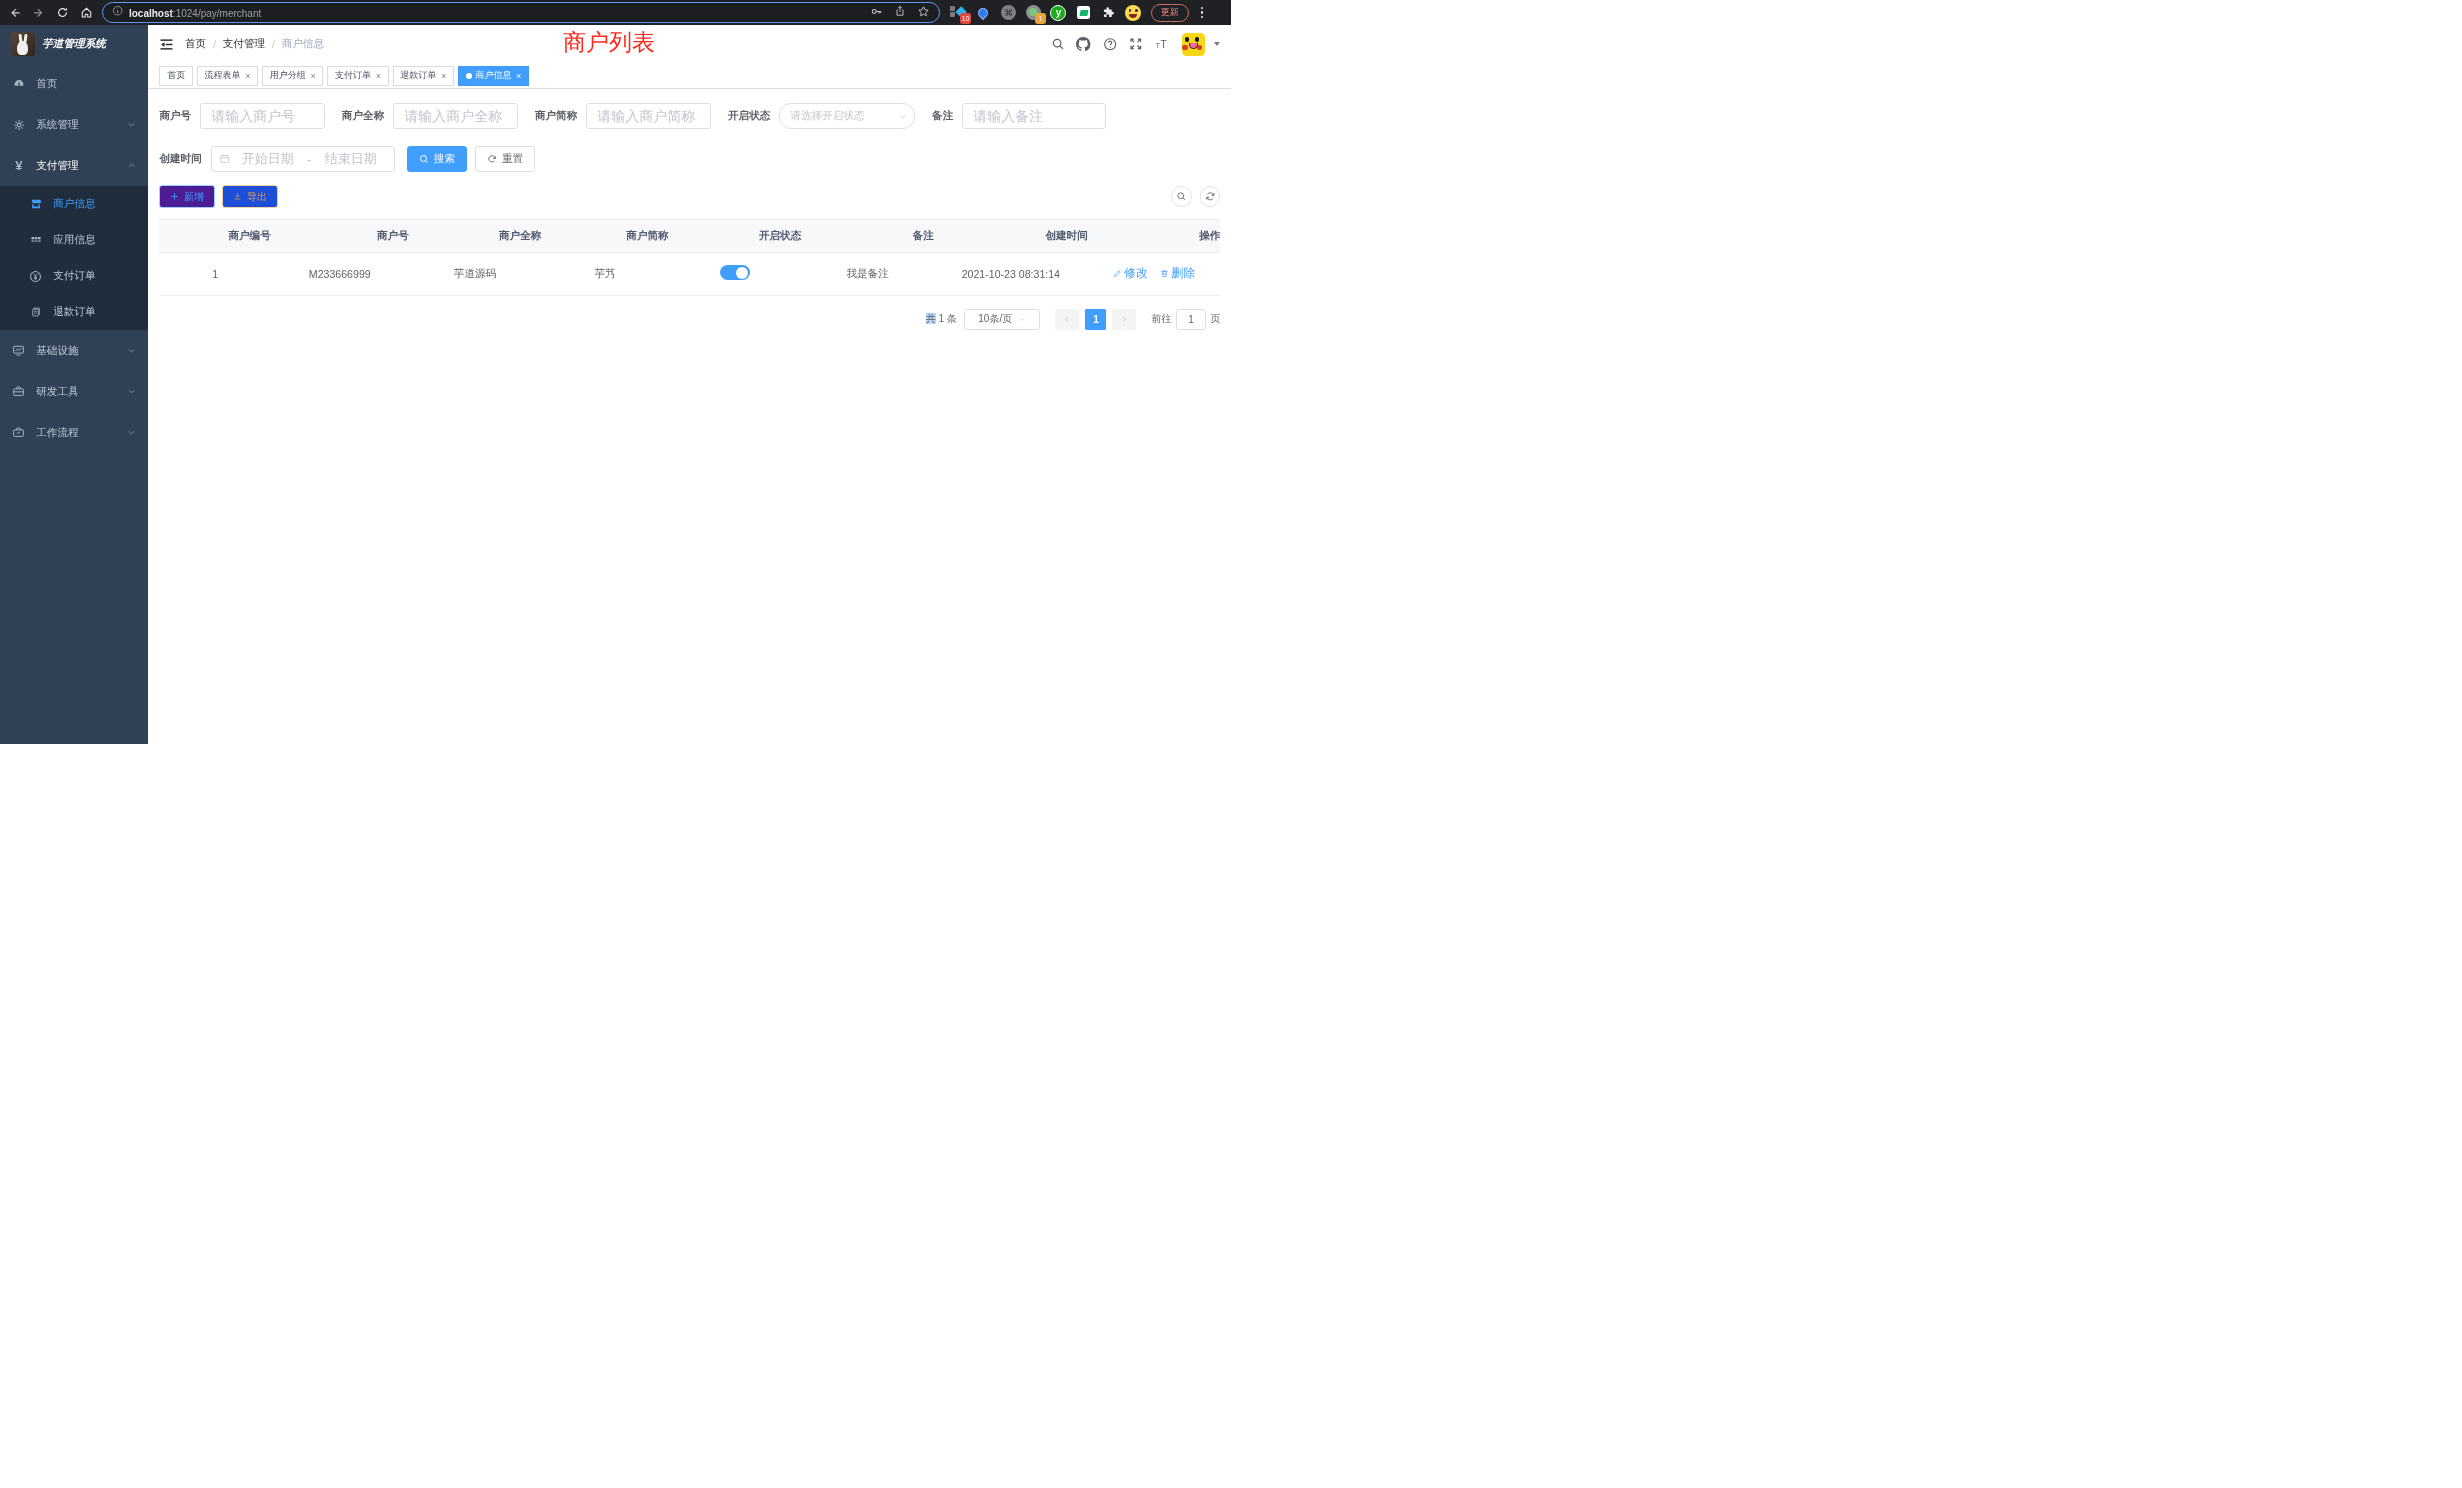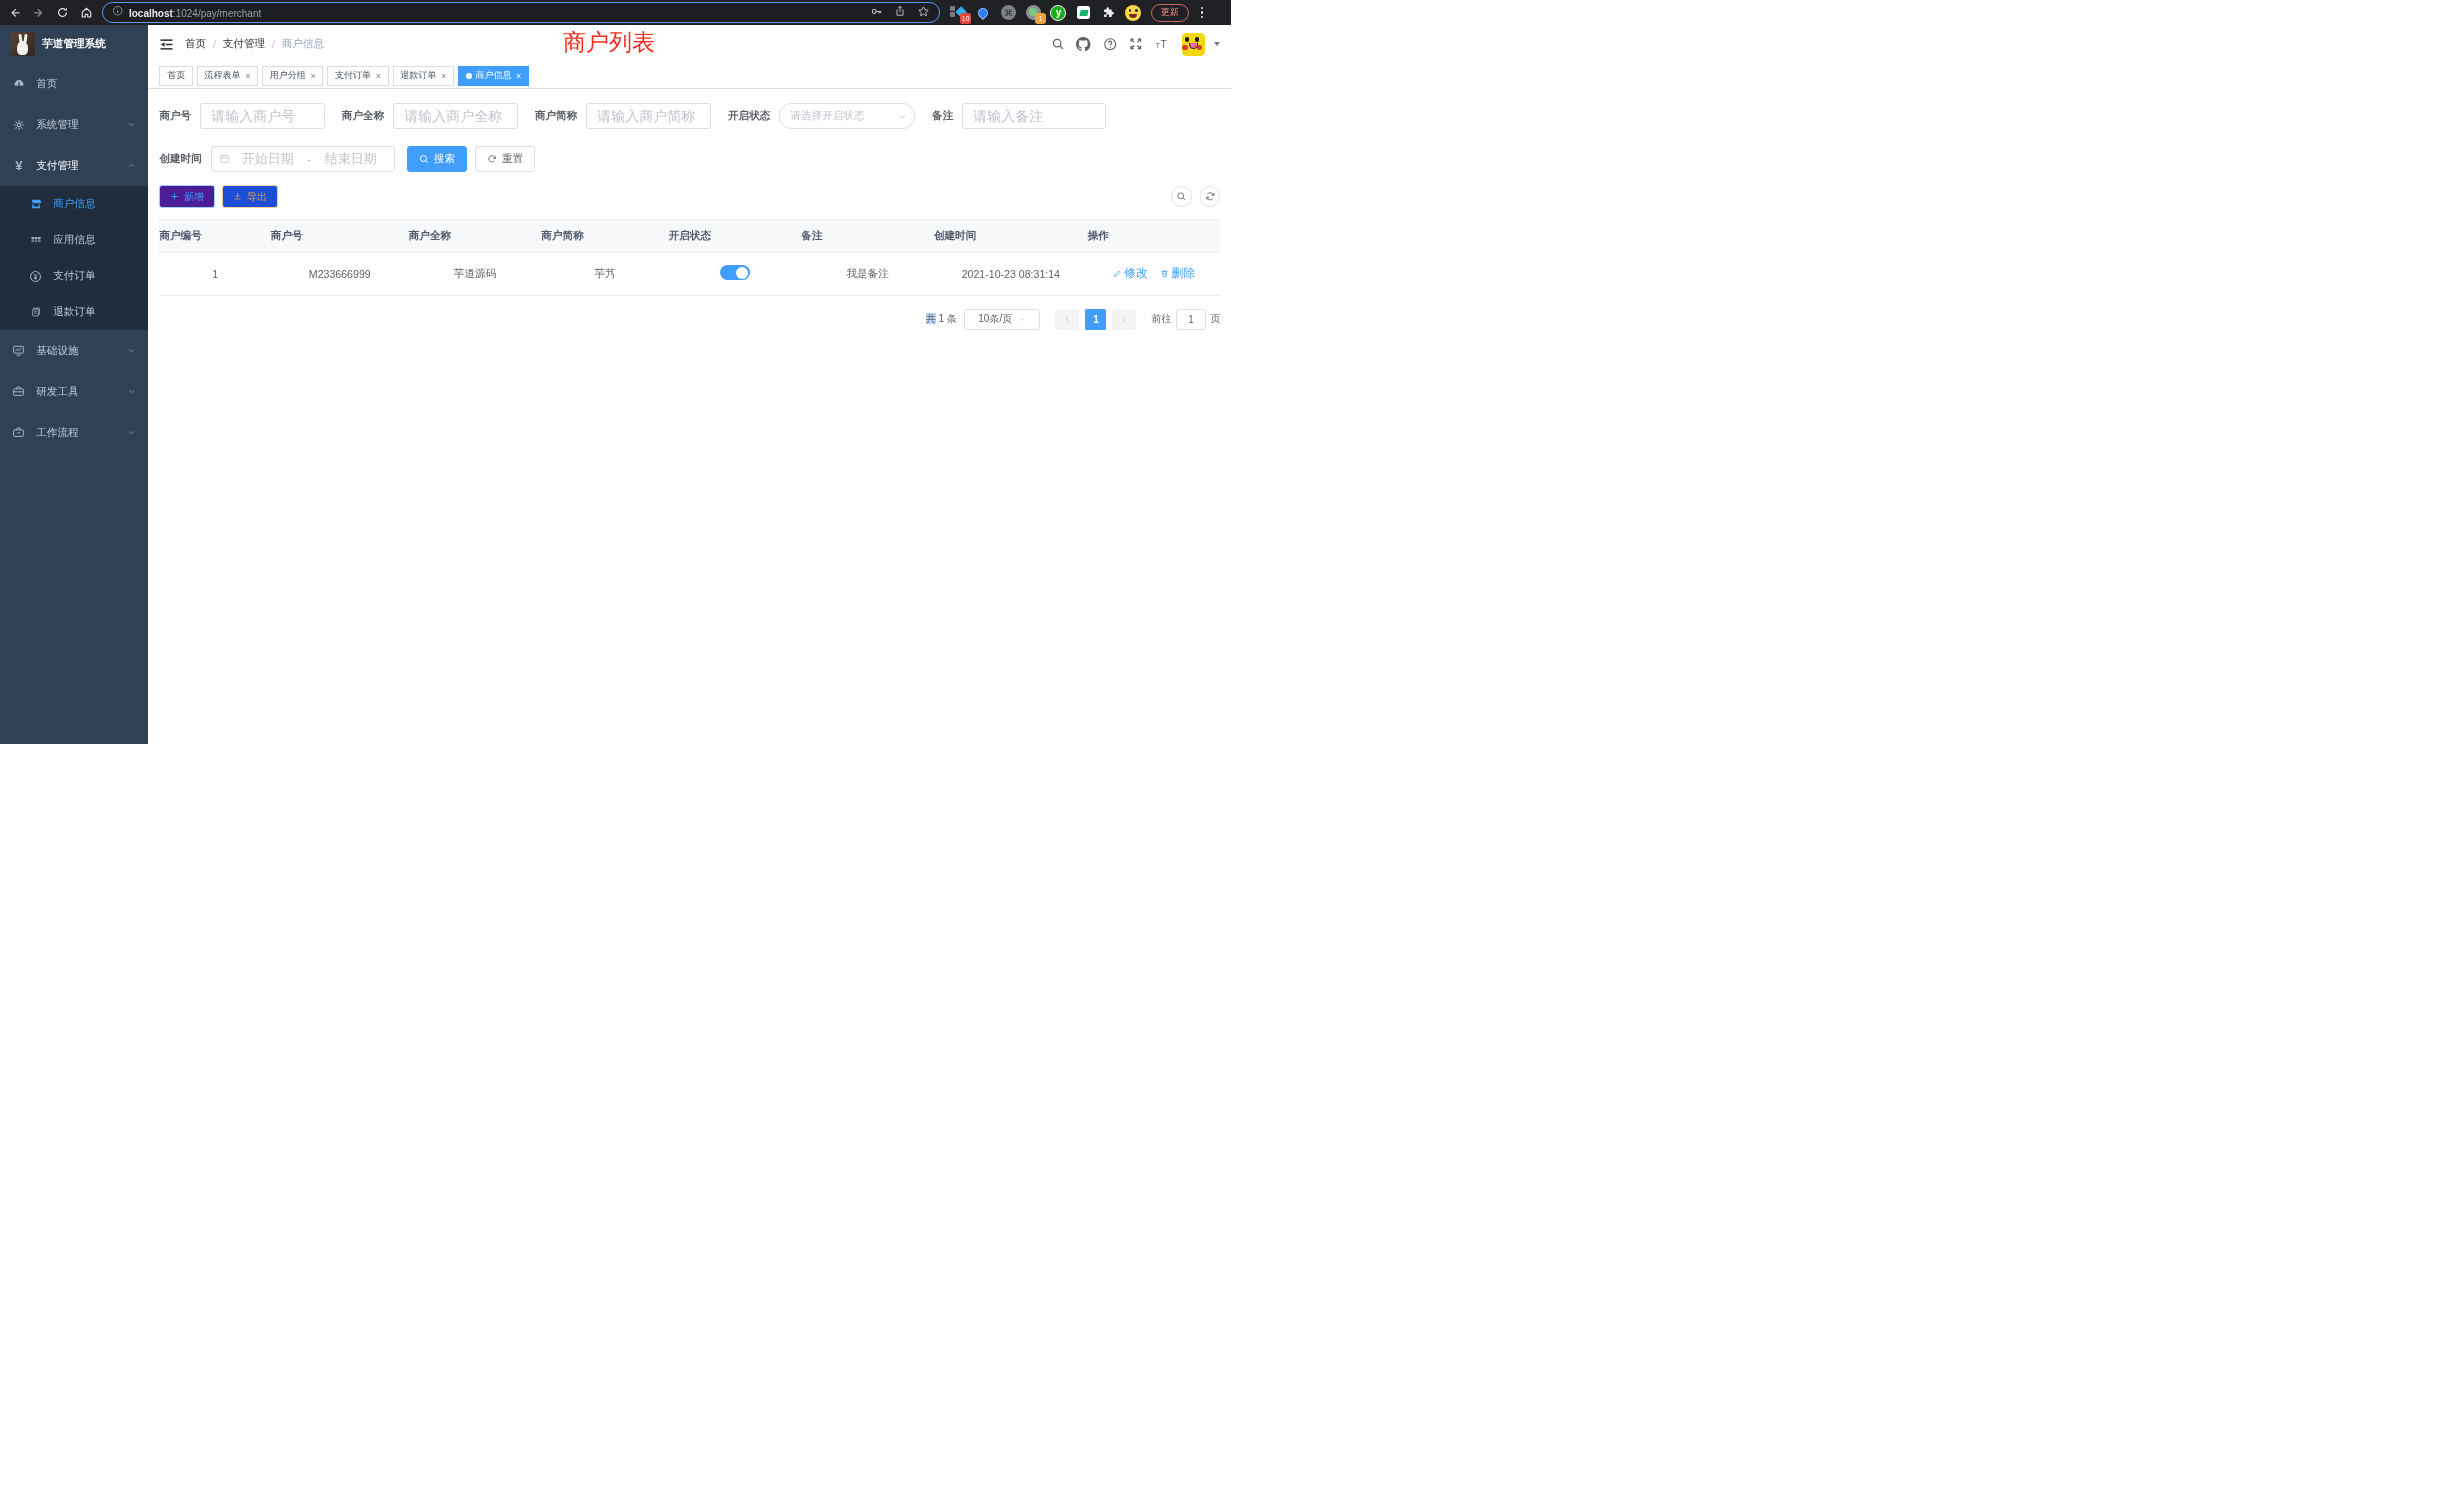--- a/index.html
+++ b/index.html
@@ -40,21 +40,21 @@
   .update-btn { margin-left:9px; height:18px; padding:0 9px; border:0.8px solid #ca6a62; border-radius:10px;
                 color:#f08b80; font-size:9px; display:flex; align-items:center; }
   .menu-dots { display:flex; flex-direction:column; gap:1.9px; margin-left:9px; padding:3px; }
   .menu-dots i { width:2.3px; height:2.3px; border-radius:50%; background:#e8eaed; }
 
   
   .app { display:flex; height:719px; }
 
   
   .sidebar { width:148px; background:#304156; flex-shrink:0; color:#bfcbd9; font-size:10.6px; }
-  .logo-row { height:38px; display:flex; align-items:center; padding-left:10.6px; gap:7.6px; }
+  .logo-row { height:38px; display:flex; align-items:center; padding-left:10.6px; gap:7.6px;font-style:italic; }
   .logo-img { width:24px; height:24px; border-radius:2.3px; background:linear-gradient(135deg,#5a4436,#2e2620);
               position:relative; overflow:hidden; flex-shrink:0; }
   .logo-img .body { position:absolute; left:6.8px; top:9px; width:10.6px; height:13.6px; background:#f2f0ec; border-radius:50% 50% 40% 40%; }
   .logo-img .ear1,.logo-img .ear2 { position:absolute; top:1.5px; width:3px; height:9px; background:#f2f0ec; border-radius:3px; }
   .logo-img .ear1 { left:8.3px; transform:rotate(-8deg); }
   .logo-img .ear2 { left:13px; transform:rotate(8deg); }
   .logo-title { color:#fff; font-weight:700; font-size:10.6px; white-space:nowrap; }
   .m-item { height:41px; display:flex; align-items:center; padding:0 12px; cursor:pointer; }
   .m-item .mi-ico { width:13.6px; display:flex; justify-content:center; color:#a7b5c5; }
   .m-item .mi-label { margin-left:10.6px; }
@@ -120,21 +120,21 @@
   .btn-add { background:#4c1d95; color:#409eff; border-color:#a0cfff;justify-content:center; }
   .btn-export { background:#1d4ed8; color:#e6a23c; border-color:#f3d19e; }
   .toolbar { display:flex; align-items:center; margin-top:13px; }
   .toolbar .gap { width:7.6px; }
   .tool-right { margin-left:auto; display:flex; align-items:center; gap:8.3px; }
   .circ-btn { width:20.5px; height:20.5px; border-radius:50%; border:0.8px solid #dfe3e8; background:#fff; color:#5c6066;
               display:flex; align-items:center; justify-content:center; cursor:pointer; }
 
   
   table.grid { width:100%; margin-top:10.6px; border-collapse:collapse; table-layout:fixed; }
-  table.grid th { height:33px; background:#f7f8fa; color:#515a6e; font-size:10.6px; font-weight:700; text-align:left;
+  table.grid th { height:33px; background:#f7f8fa; color:#515a6e; font-size:10.6px; font-weight:700; text-align:right;
                   border-top:0.8px solid #ebeef5; border-bottom:0.8px solid #ebeef5; }
   table.grid td { height:43px; text-align:center; font-size:10.6px; color:#606266; border-bottom:0.8px solid #ebeef5; }
   .toggle { display:inline-block; width:30px; height:15px; border-radius:7.6px; background:#409eff; position:relative; cursor:pointer; }
   .toggle .knob { position:absolute; right:1.5px; top:1.5px; width:12px; height:12px; border-radius:50%; background:#fff; }
   .op-link { color:#409eff; font-size:12px; display:inline-flex; align-items:center; gap:2.3px; cursor:pointer; }
   .op-link + .op-link { margin-left:9px; }
 
   
   .pager { display:flex; align-items:center; justify-content:flex-end; margin-top:13px; font-size:10px; color:#606266; }
   .p-total { margin-right:7.6px; white-space:nowrap; }

